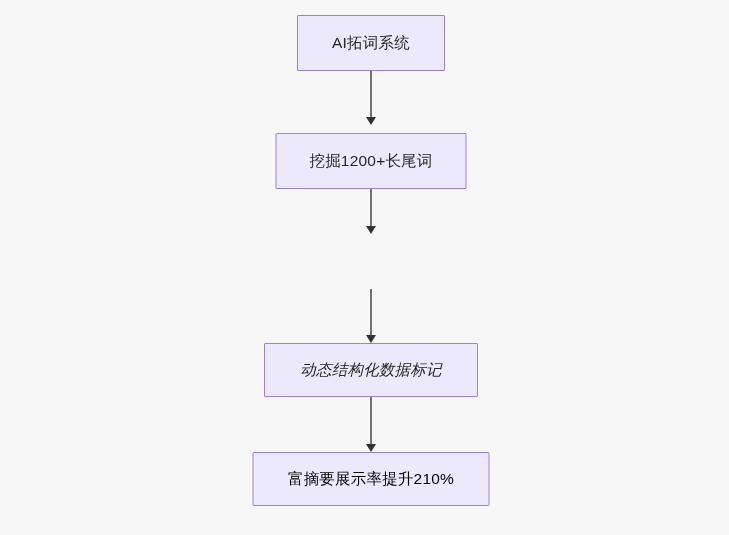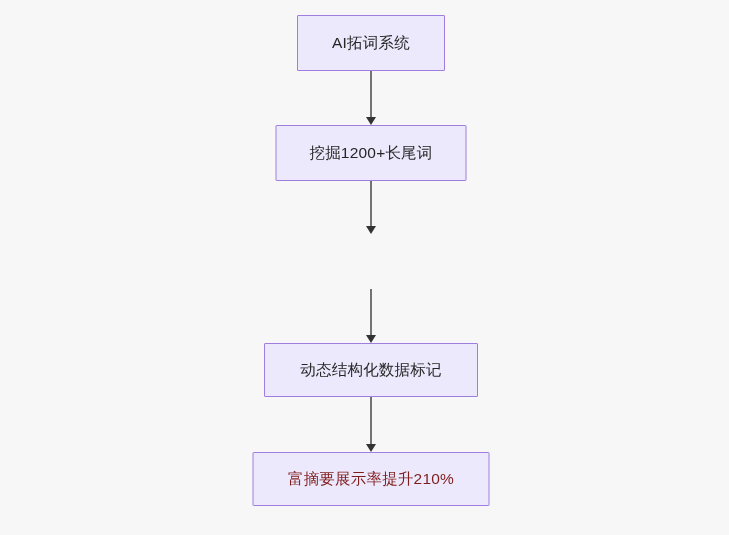--- a/index.html
+++ b/index.html
@@ -88,23 +88,23 @@
     <div class="edge-arrowhead" style="border-top-color: rgb(51, 51, 51);"></div>
   </div>
   <div class="edge" style="left: 371px; top: 397px; height: 55px; width: 12px;">
     <div class="edge-line" style="height: 48px; background: rgb(115, 115, 115);"></div>
     <div class="edge-arrowhead" style="border-top-color: rgb(51, 51, 51);"></div>
   </div>
 
   <div class="node" style="left: 371px; top: 15px; width: 148px; height: 56px; background: rgb(236, 233, 252); border-color: rgb(158, 127, 224);">
     <span class="node-label" style="color: rgb(38, 38, 38);">AI拓词系统</span>
   </div>
-  <div class="node" style="left: 371px; top: 125px; width: 191px; height: 56px; background: rgb(236, 233, 252); border-color: rgb(158, 127, 224);">
+  <div class="node" style="left: 371px; top: 133px; width: 191px; height: 56px; background: rgb(236, 233, 252); border-color: rgb(158, 127, 224);">
     <span class="node-label" style="color: rgb(38, 38, 38);">挖掘1200+长尾词</span>
   </div>
   <div class="node" style="left: 371px; top: 343px; width: 214px; height: 54px; background: rgb(236, 233, 252); border-color: rgb(158, 127, 224);">
-    <span class="node-label" style="color: rgb(38, 38, 38);">动态结构化数据标记</span>
+    <span class="node-label" style="color: rgb(38, 38, 38); font-style: italic;">动态结构化数据标记</span>
   </div>
   <div class="node" style="left: 371px; top: 452px; width: 237px; height: 54px; background: rgb(236, 233, 252); border-color: rgb(158, 127, 224);">
-    <span class="node-label" style="color: #7f1d1d;">富摘要展示率提升210%</span>
+    <span class="node-label" style="color: #000000;">富摘要展示率提升210%</span>
   </div>
 
 </div>
 
 </body></html>

